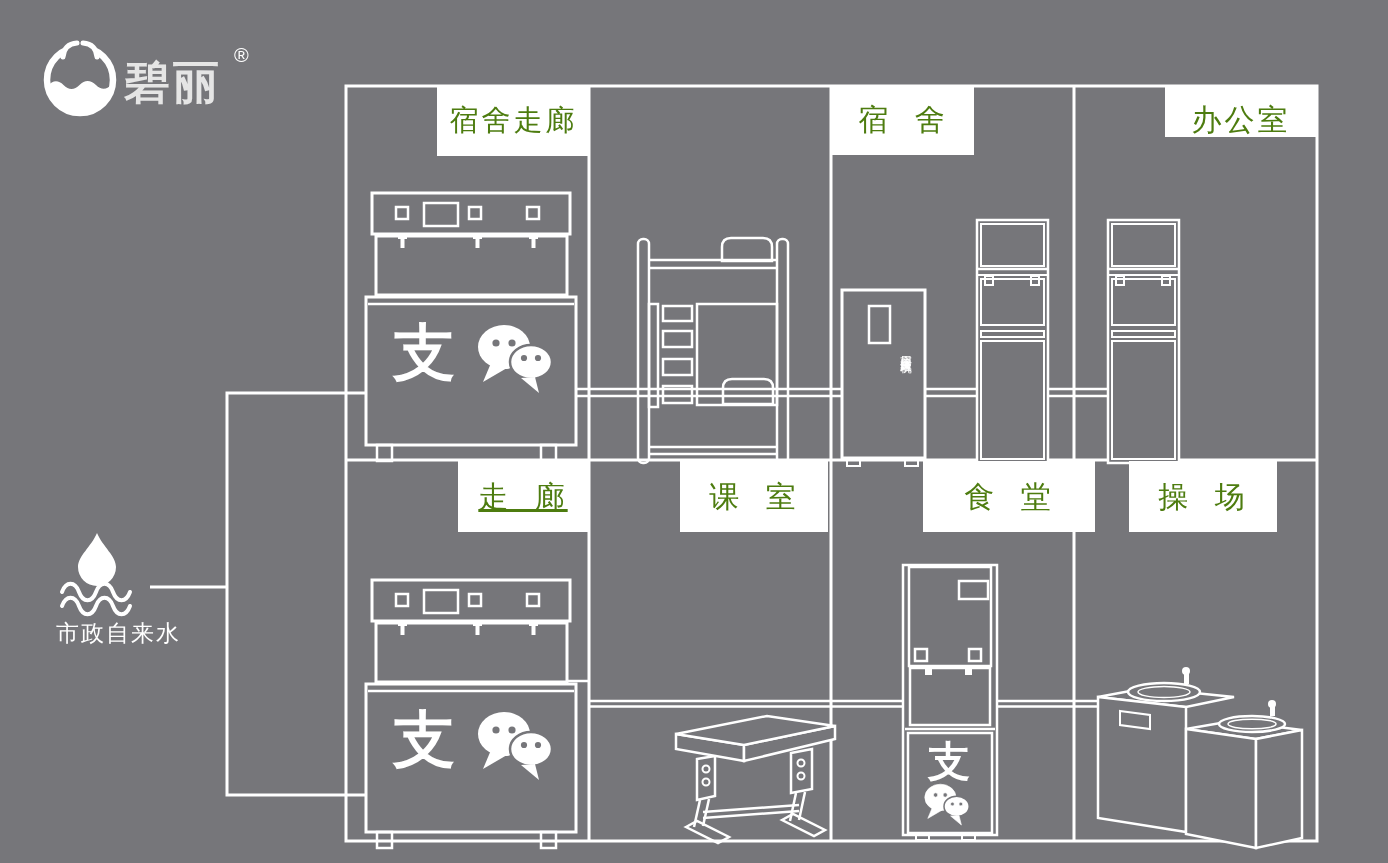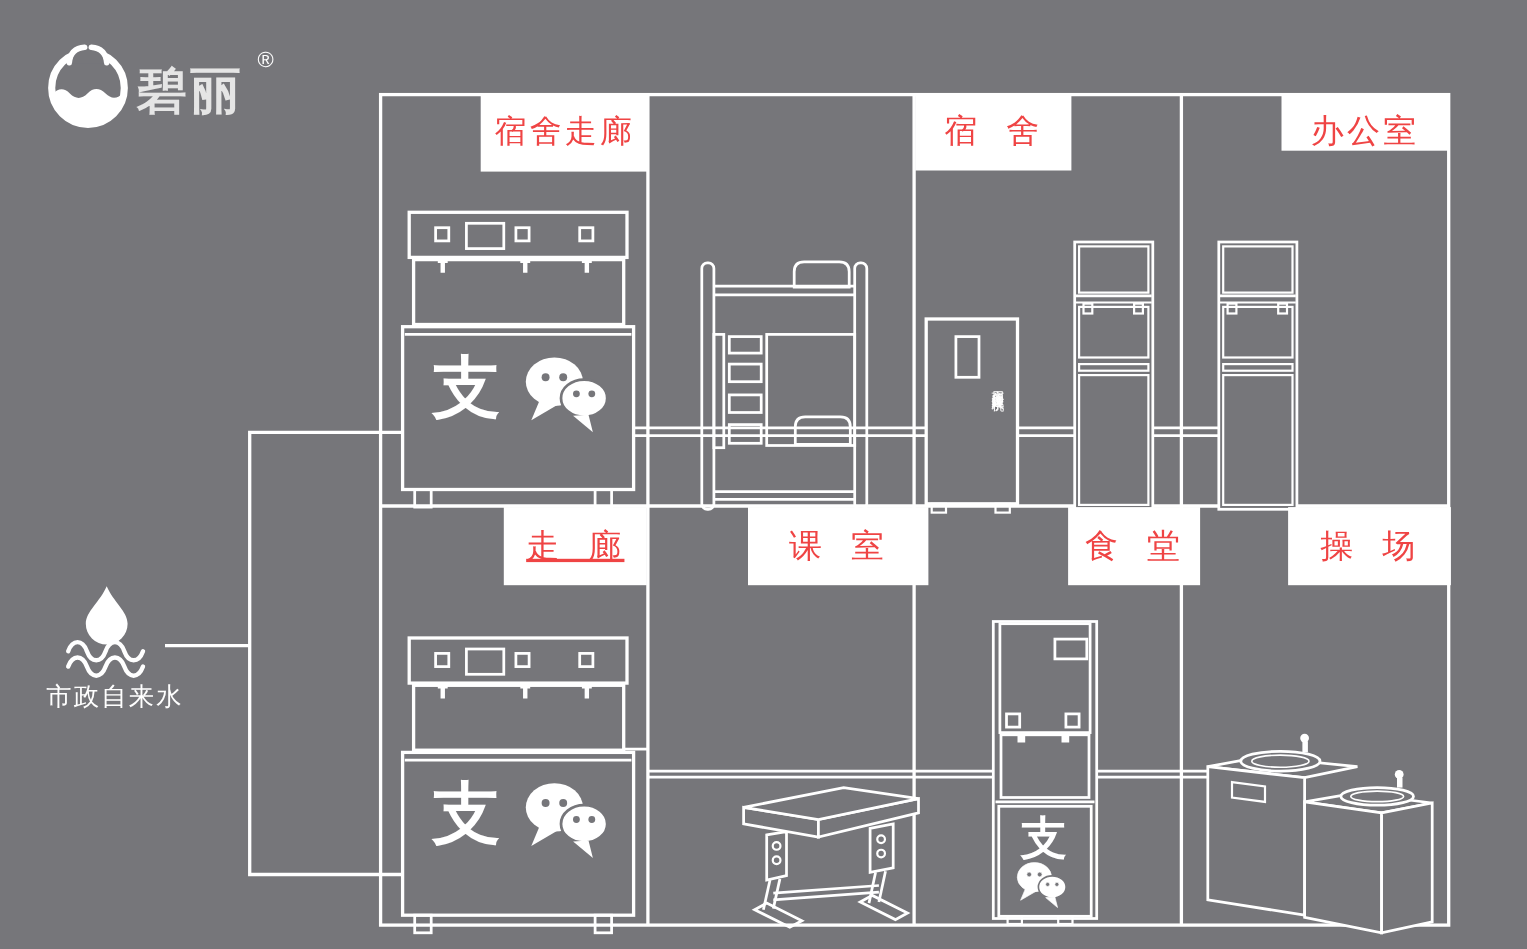--- a/index.html
+++ b/index.html
@@ -3,34 +3,34 @@
 <meta charset="utf-8">
 <style>
   html,body { margin:0; padding:0; background:#5a5a5d; }
   #canvas {
     position:relative; width:1388px; height:863px;
     background:#76767a; overflow:hidden;
     font-family:"Liberation Sans","DejaVu Sans",sans-serif;
   }
   #lineart { position:absolute; left:0; top:0; }
   .room-label {
-    position:absolute; background:#ffffff; color:#ef4444;
+    position:absolute; background:#ffffff; color:#4d7c0f;
     text-align:center; letter-spacing:3px; word-spacing:12px;
     font-size:30px;
   }
   .logo-text {
     position:absolute; left:124px; top:52px;
     color:#e5e5e5; font-size:46px; font-weight:800; letter-spacing:3px;
   }
   .registered {
     position:absolute; left:234px; top:44px;
     color:#ffffff; font-size:20px; font-weight:400;
   }
   .source-label {
-    position:absolute; left:42px; top:618px;
+    position:absolute; left:56px; top:618px;
     color:#ffffff; font-size:23px; letter-spacing:2px;
   }
   .purifier-vlabel {
     position:absolute; left:897px; top:346px; height:95px;
     writing-mode:vertical-rl; color:#ffffff; font-size:11.5px;
     letter-spacing:1px; line-height:17px;
   }
 </style>
 </head>
 <body>
@@ -206,17 +206,17 @@
   <div class="registered">®</div>
 
   <div class="source-label">市政自来水</div>
 
   <div class="purifier-vlabel">商用反渗透纯水机</div>
 
   <div class="room-label" style="left:437px; top:85px; width:153px; height:71px; line-height:71px; font-size:29px;">宿舍走廊</div>
   <div class="room-label" style="left:832px; top:85px; width:142px; height:70px; line-height:70px;">宿 舍</div>
   <div class="room-label" style="left:1165px; top:85px; width:152px; height:52px; line-height:70px;">办公室</div>
   <div class="room-label" style="left:458px; top:461px; width:130px; height:71px; line-height:71px;text-decoration:underline;">走 廊</div>
-  <div class="room-label" style="left:680px; top:461px; width:164px; height:71px; line-height:71px;">课 室</div>
-  <div class="room-label" style="left:923px; top:461px; width:120px; height:71px; line-height:71px;margin-left:48px;">食 堂</div>
-  <div class="room-label" style="left:1171px; top:461px; width:148px; height:71px; line-height:71px;">操 场</div>
+  <div class="room-label" style="left:680px; top:461px; width:148px; height:71px; line-height:71px;">课 室</div>
+  <div class="room-label" style="left:923px; top:461px; width:172px; height:71px; line-height:71px;">食 堂</div>
+  <div class="room-label" style="left:1129px; top:461px; width:148px; height:71px; line-height:71px;">操 场</div>
 
 </div>
 
 </body></html>

